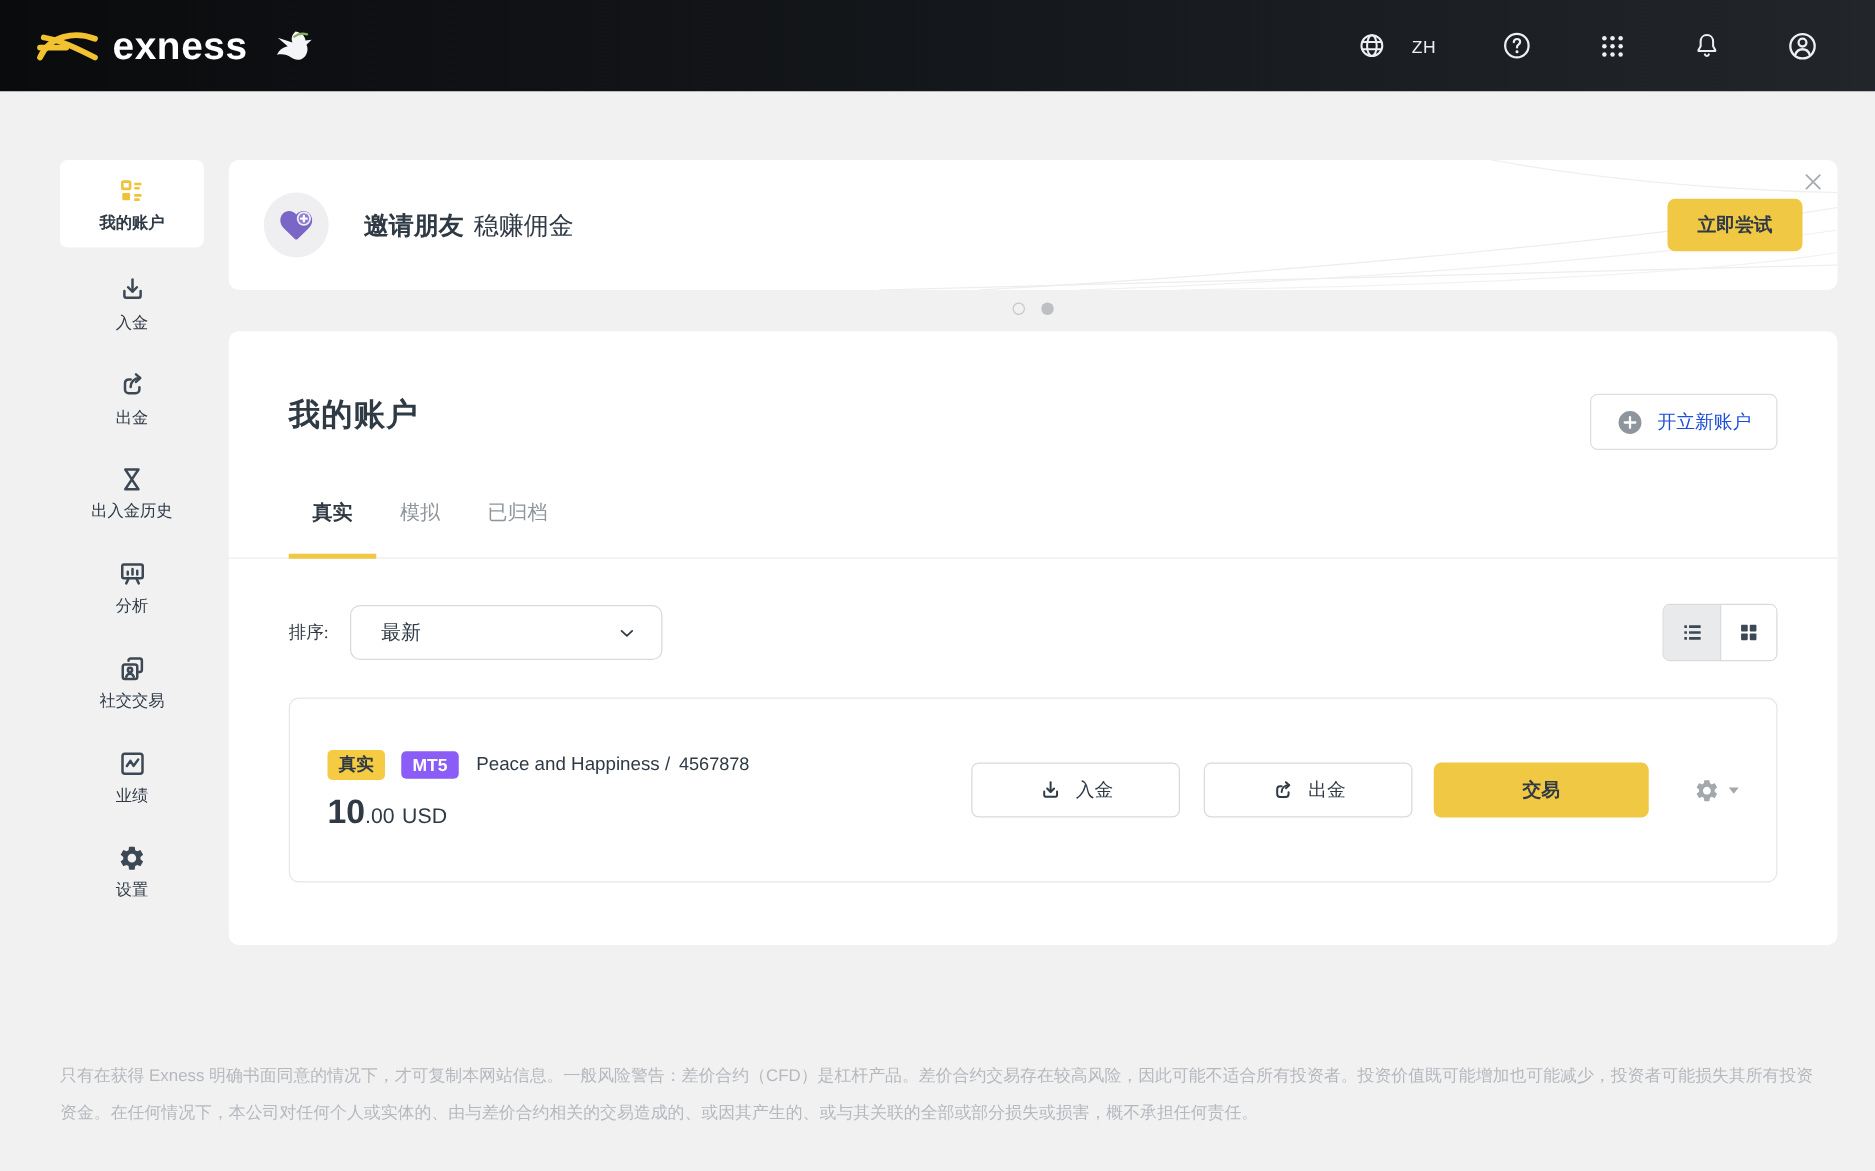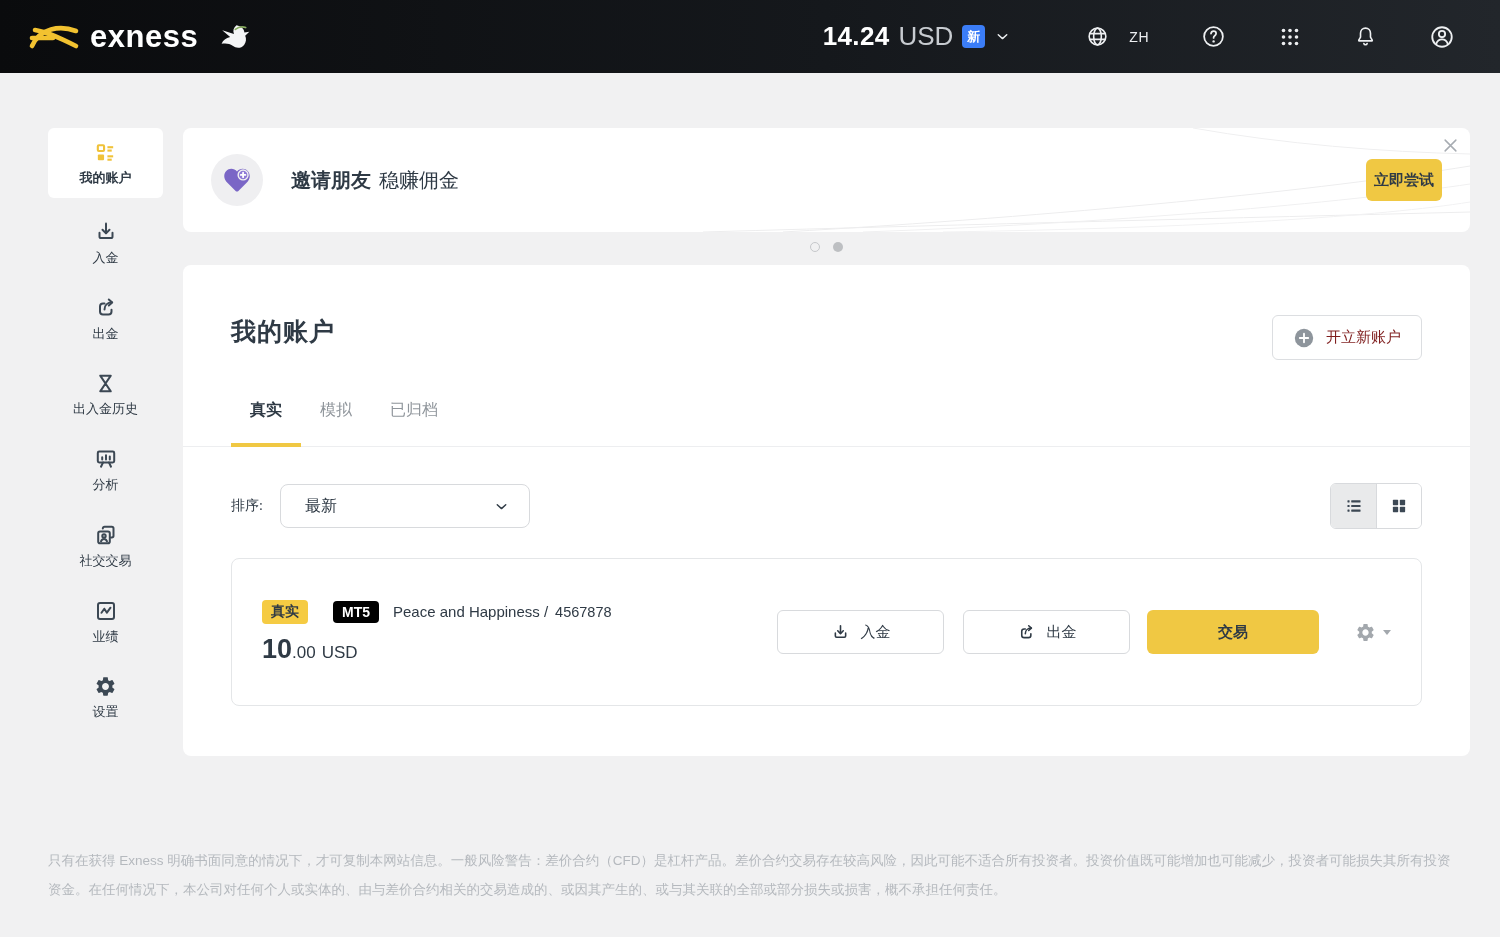--- a/index.html
+++ b/index.html
@@ -58,40 +58,40 @@
   .promo-icon{
     width:52px; height:52px; border-radius:50%; background:#EFEFF1;
     display:flex; align-items:center; justify-content:center; flex:0 0 52px;
     position:relative; z-index:1;
   }
   .promo-title{ margin-left:28px; font-size:20px; position:relative; z-index:1; }
   .promo-title .t1{ font-weight:700; }
   .promo-title .t2{ font-weight:500; margin-left:8px; }
   .try-btn{
     margin-left:auto; background:#F0C843; border:none; border-radius:6px;
-    height:42px; padding:0 8px; font-size:15px; font-weight:600; color:#2F3A45;
+    height:42px; padding:0 24px; font-size:15px; font-weight:600; color:#2F3A45;
     cursor:pointer; position:relative; z-index:1; font-family:inherit;
   }
   .banner-close{
     position:absolute; top:7px; right:10px; color:#A7ACB2; cursor:pointer;
     width:20px; height:20px; display:flex; align-items:center; justify-content:center; z-index:2;
   }
   
   .dots{ display:flex; justify-content:center; gap:13px; margin:10px 0 13px; }
   .dot{ width:10px; height:10px; border-radius:50%; cursor:pointer; }
   .dot.outlined{ border:1.5px solid #C6C8CB; background:transparent; }
   .dot.filled{ background:#BDBFC2; }
   
   .panel{ background:#fff; border-radius:8px; padding:50px 48px 50px; min-height:483px; }
   .panel-head{ display:flex; align-items:flex-start; justify-content:space-between; }
   .page-title{ font-size:25px; font-weight:700; letter-spacing:1px; }
   .new-acc-btn{
     display:flex; align-items:center; gap:11px; height:45px; padding:0 20px;
     background:#fff; border:1px solid #DCDEE1; border-radius:6px;
-    font-size:15px; color:#7f1d1d; cursor:pointer; font-family:inherit;
+    font-size:15px; color:#1d4ed8; cursor:pointer; font-family:inherit;
   }
   .tabs{ display:flex; margin:40px -48px 0; padding:0 48px; border-bottom:1px solid #EDEEF0; }
   .tab{ padding:0 19px 25px; font-size:16px; color:#8F959B; position:relative; cursor:pointer; }
   .tab.active{ color:#2F3A45; font-weight:700; }
   .tab.active::after{
     content:""; position:absolute; left:0; right:0; bottom:-1px; height:4px; background:#F0C843;
   }
   .sort-row{ display:flex; align-items:center; margin-top:36px;font-family:Liberation Serif, serif; }
   .sort-label{ font-size:14px; color:#2F3A45; margin-right:17px; }
   .sort-select{
@@ -106,21 +106,21 @@
   .vt-btn.active{ background:#E9EAEB; }
   
   .acc-card{
     margin-top:29px; border:1px solid #E4E6E8; border-radius:8px;
     padding:26px 30px; display:flex; align-items:center; min-height:148px;
   }
   .acc-left{ min-width:0; }
   .badge-row{ display:flex; align-items:center; }
   .badge{ font-size:14px; border-radius:4px; padding:3px 9px; }
   .badge.real{ background:#F5CB43; color:#2F3A45; font-weight:700; }
-  .badge.mt5{ background:#000000; color:#fff; font-weight:600; margin-left:25px; }
+  .badge.mt5{ background:#8b5cf6; color:#fff; font-weight:600; margin-left:13px; }
   .acc-name{ font-size:15px; color:#2F3A45; margin-left:14px; }
   .acc-number{ font-size:14.5px; color:#2F3A45; margin-left:7px; }
   .balance-row{ margin-top:10px; }
   .bal-major{ font-size:27px; font-weight:700; }
   .bal-minor{ font-size:17px; font-weight:500; }
   .bal-cur{ font-size:17px; font-weight:500; margin-left:6px; }
   .acc-actions{ margin-left:auto; display:flex; align-items:center; }
   .acc-btn{
     width:167px; height:44px; display:flex; align-items:center; justify-content:center; gap:11px;
     background:#fff; border:1px solid #D8DADD; border-radius:6px;
@@ -154,30 +154,20 @@
     <span class="logo-text">exness</span>
     <span style="display:flex;margin-left:4px;">
       <svg width="42" height="38" viewBox="0 0 24 24">
         <path fill="#F4F5F6" d="M14.2 4.6c-1.9 1.6-2.4 3.5-1.6 5.5L5.2 7.7l5 4.3c-2.7.6-4.5 2-5.4 4.3 2.8-.5 5.1-.1 7 1.3 2.3 1.8 5.4 1.7 7.2-.6 1.3-1.7 1.6-4 .7-5.8l2.6-2.5-3.1.4c-.3-2.4-2-4-5-4.5z"></path>
         <path d="M13.5 7.2c2-1.6 4.3-2 6.5-1.2" stroke="#8AAE62" stroke-width="1.1" fill="none" stroke-linecap="round"></path>
       </svg>
     </span>
   </div>
 
   <div class="header-right">
-    <div class="balance">
-      <span class="balance-amount">14.24</span>
-      <span class="balance-currency">USD</span>
-      <span class="new-badge">新</span>
-      <span style="display:flex;">
-        <svg width="17" height="17" viewBox="0 0 24 24" fill="none">
-            <path d="M6 9.5 12 15l6-5.5" stroke="#EDEFF1" stroke-width="2" stroke-linecap="round" stroke-linejoin="round"></path>
-          </svg>
-      </span>
-    </div>
 
     <div class="lang hicon">
       <span style="display:flex;">
         <svg width="23" height="23" viewBox="0 0 24 24" fill="none" stroke="#EDEFF1" stroke-width="1.7">
           <circle cx="12" cy="12" r="8.7"></circle>
             <ellipse cx="12" cy="12" rx="4" ry="8.7"></ellipse>
           <path d="M3.8 9h16.4M3.8 15h16.4"></path>
         </svg>
       </span>
       <span class="lang-label">ZH</span>

